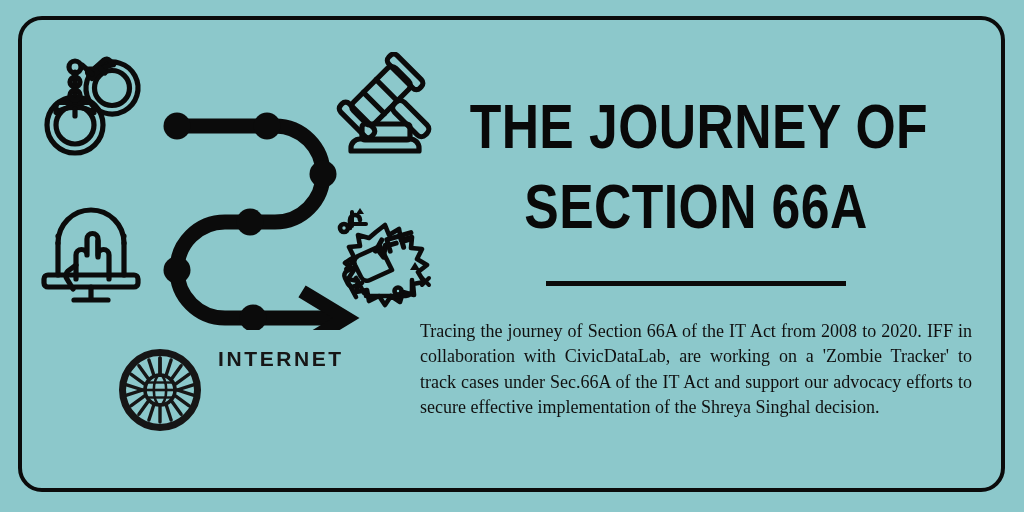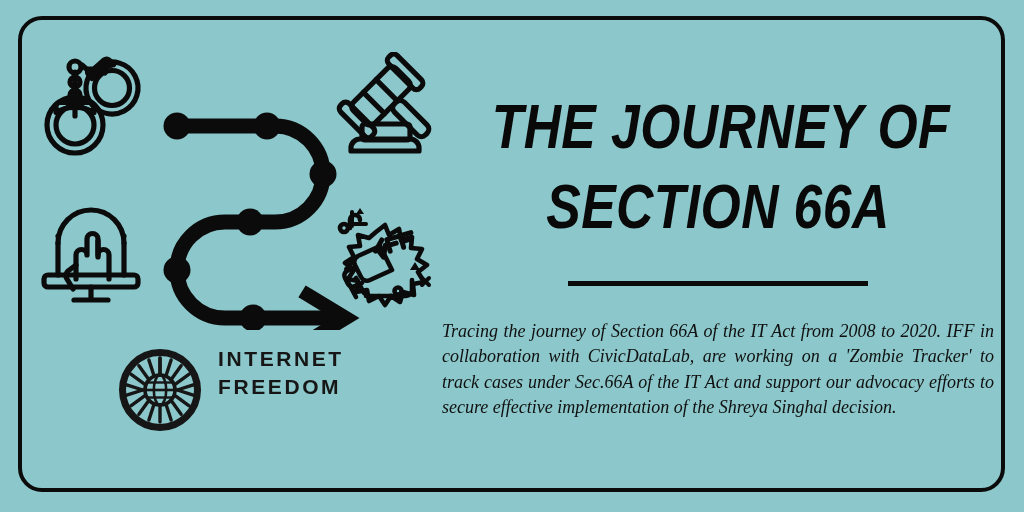--- a/index.html
+++ b/index.html
@@ -73,24 +73,23 @@
   .logo-line-3 {
     font-size: 18.5px;
     font-weight: 400;
     letter-spacing: 2.2px;
     display: block;
   }
 
   
   .content {
     position: absolute;
-    left: 442px;
+    left: 420px;
     top: 52px;
     width: 552px;
-    font-style: italic;
   }
   .title {
     color: #090909;
     text-align: center;
     font-family: "Liberation Sans Narrow", "Liberation Sans", sans-serif;
     font-weight: 700;
     font-size: 63px;
     line-height: 1.02;
     letter-spacing: 0.5px;
     transform: scaleX(0.82);
@@ -246,21 +245,20 @@
           <circle cx="42" cy="42" r="15" stroke-width="3.6"></circle>
           <ellipse cx="42" cy="42" rx="6.2" ry="15" stroke-width="2.6"></ellipse>
           <line x1="27" y1="42" x2="57" y2="42" stroke-width="2.6"></line>
           <path d="M29.5 34.5 h25" stroke-width="2.4"></path>
           <path d="M29.5 49.5 h25" stroke-width="2.4"></path>
         </g>
       </svg>
     </div>
     <div class="logo-text">
       <span class="logo-line-1">INTERNET</span>
-      <span class="logo-line-2">FREEDOM</span>
     </div>
   </div>
 
   <div class="content">
     <h1 class="title">
       <span class="title-line">THE JOURNEY OF</span>
       <span class="title-line">SECTION 66A</span>
     </h1>
     <div class="rule"></div>
     <p class="body-copy">Tracing the journey of  Section 66A of the IT Act  from 2008 to 2020. IFF in collaboration with CivicDataLab, are working on a 'Zombie Tracker' to track cases under Sec.66A of the IT Act and support our advocacy efforts to secure effective implementation of the Shreya Singhal decision.</p>

